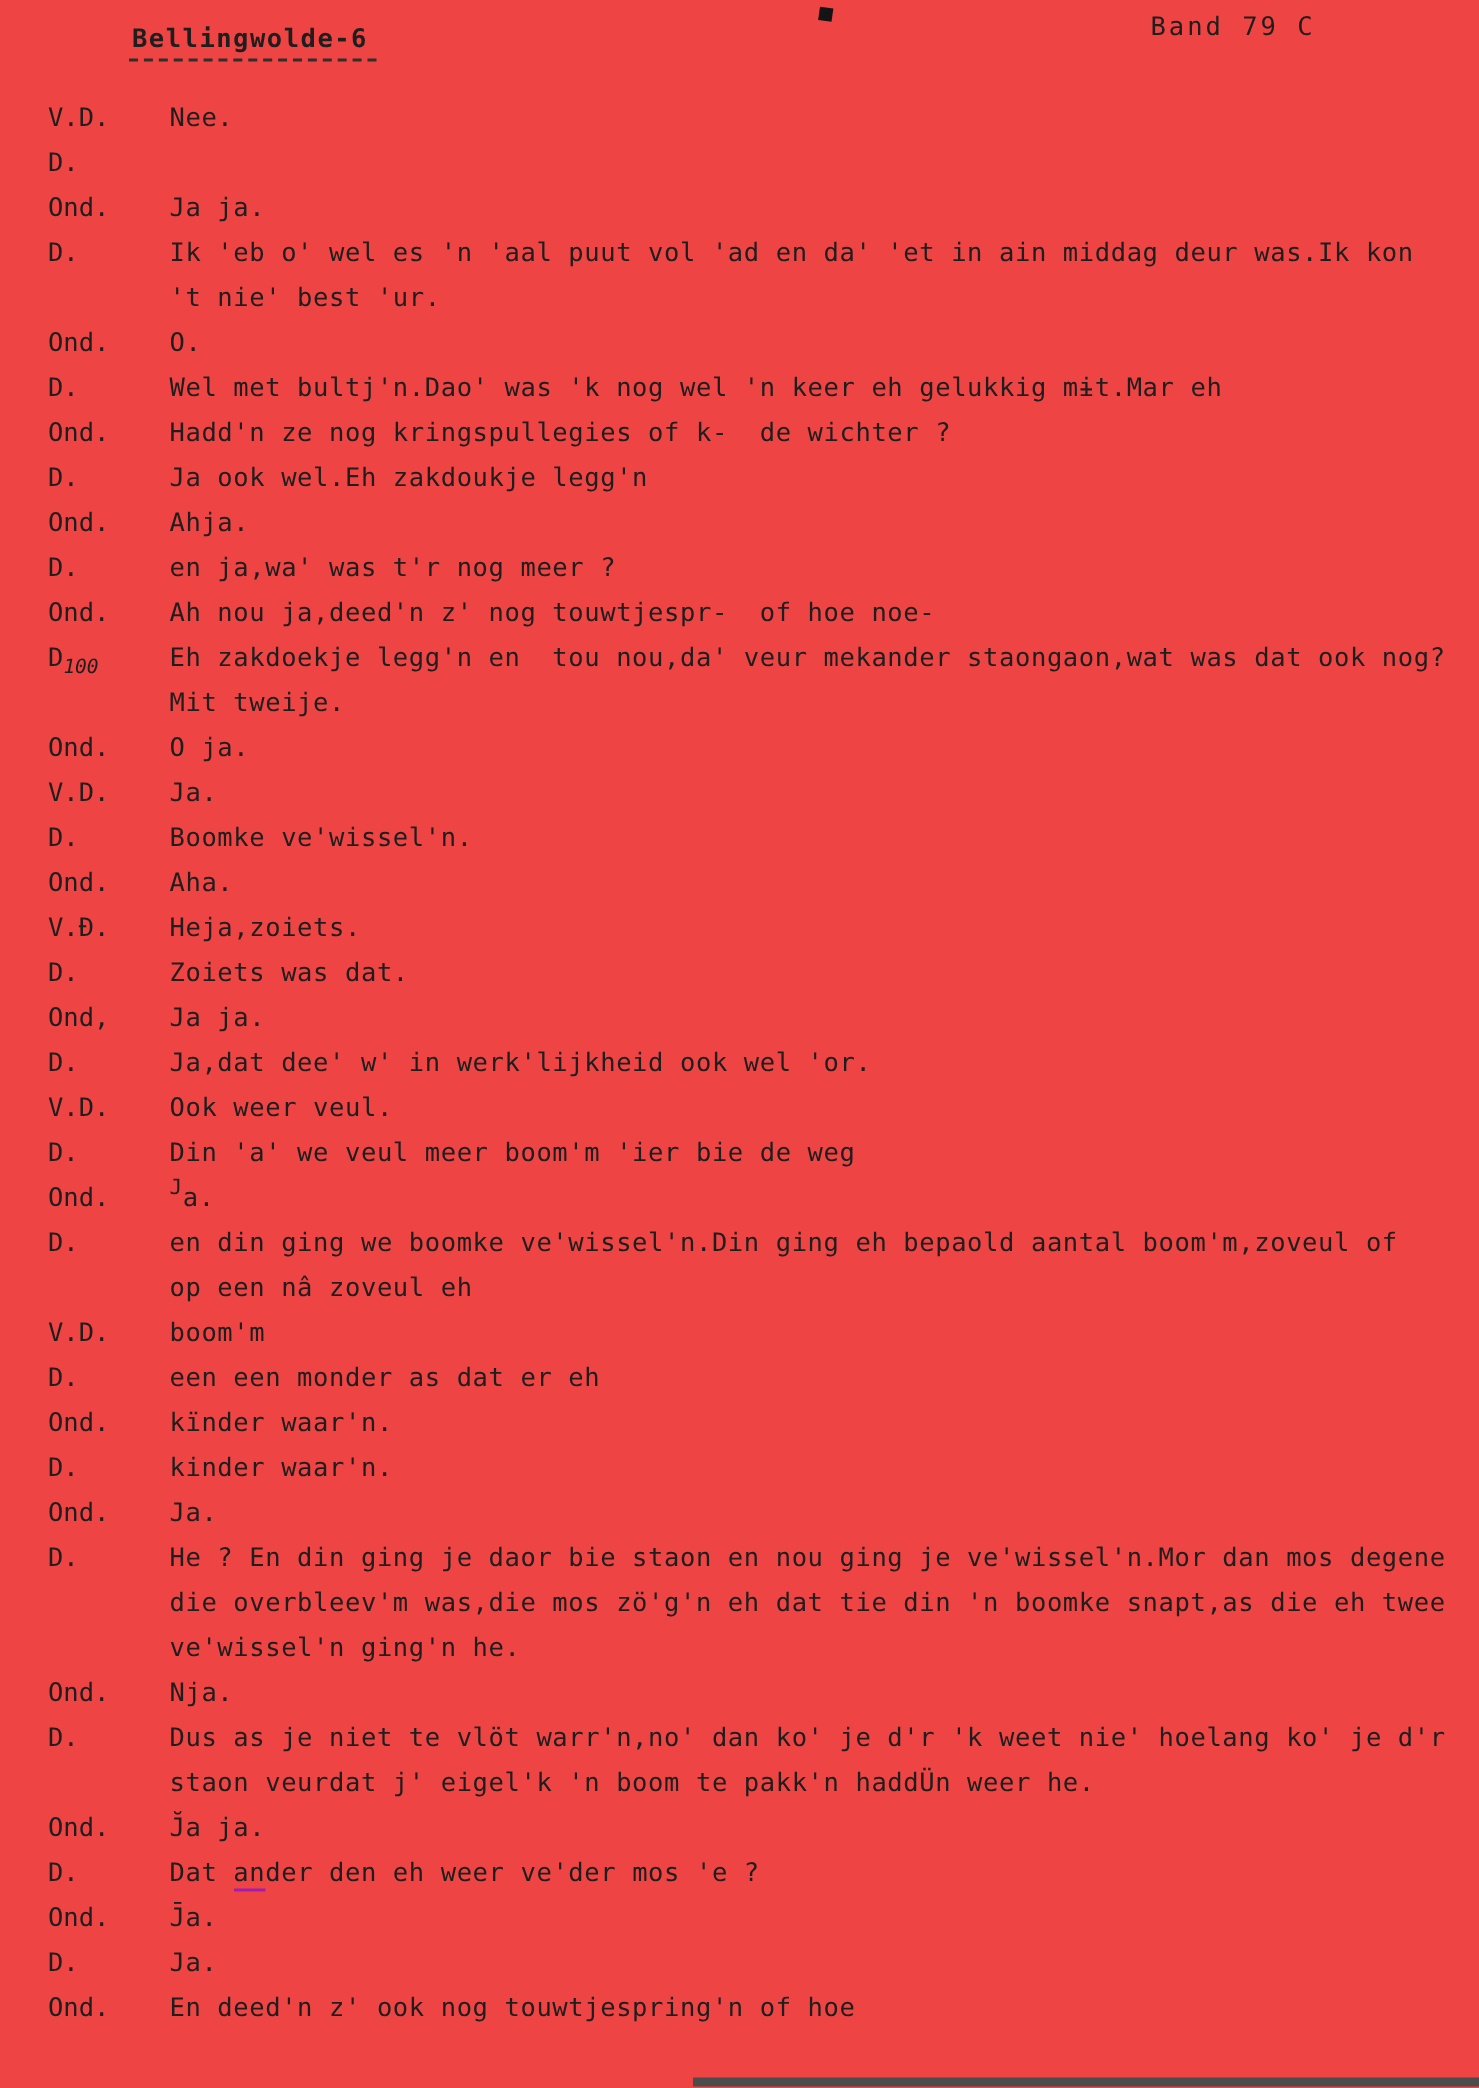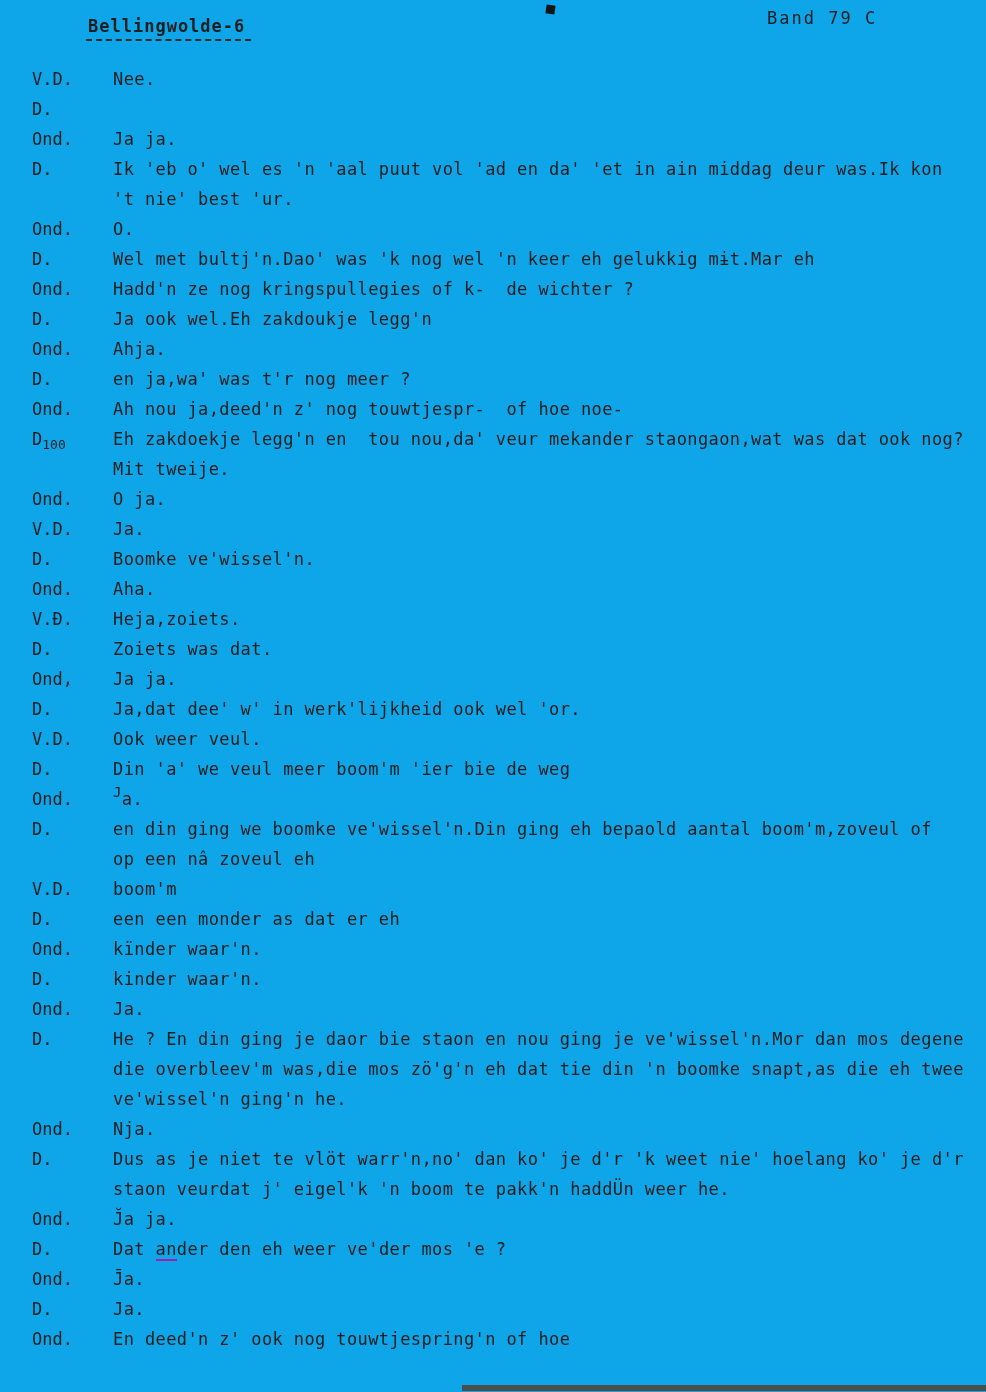--- a/index.html
+++ b/index.html
@@ -1,20 +1,20 @@
 <!DOCTYPE html>
 <html><head>
 <meta charset="utf-8">
 <style>
   html,body{margin:0;padding:0;background:#e9e9e7;}
   .page{
     position:relative;
     width:986px;height:1392px;
     margin:0 auto;
-    background:#0ea5e9;
+    background:#ef4444;
     color:#1e1e1e;
     font-family:"DejaVu Sans Mono","Liberation Mono",monospace;
     font-size:17px;
     overflow:hidden;
   }
   .header{position:relative;height:52px;}
   .title{
     display:inline-block;
     margin:16px 0 0 86px;
     padding:0 6px 3px 2px;
@@ -29,21 +29,21 @@
     margin-left:27px;
   }
   .transcript{margin-top:12px;}
   .row{display:flex;align-items:flex-start;}
   .spk{
     flex:0 0 64px;
     padding-left:32px;
     line-height:30px;
     white-space:pre;
   }
-  .spk-sub{font-size:13px;line-height:1;}
+  .spk-sub{font-size:13px;line-height:1;font-style:italic;}
   .txt{
     line-height:30px;
     white-space:pre-wrap;
     letter-spacing:0.4px;
     margin-left:17px;
   }
   .supj{
     font-size:14px;
     vertical-align:8px;
     line-height:0;

